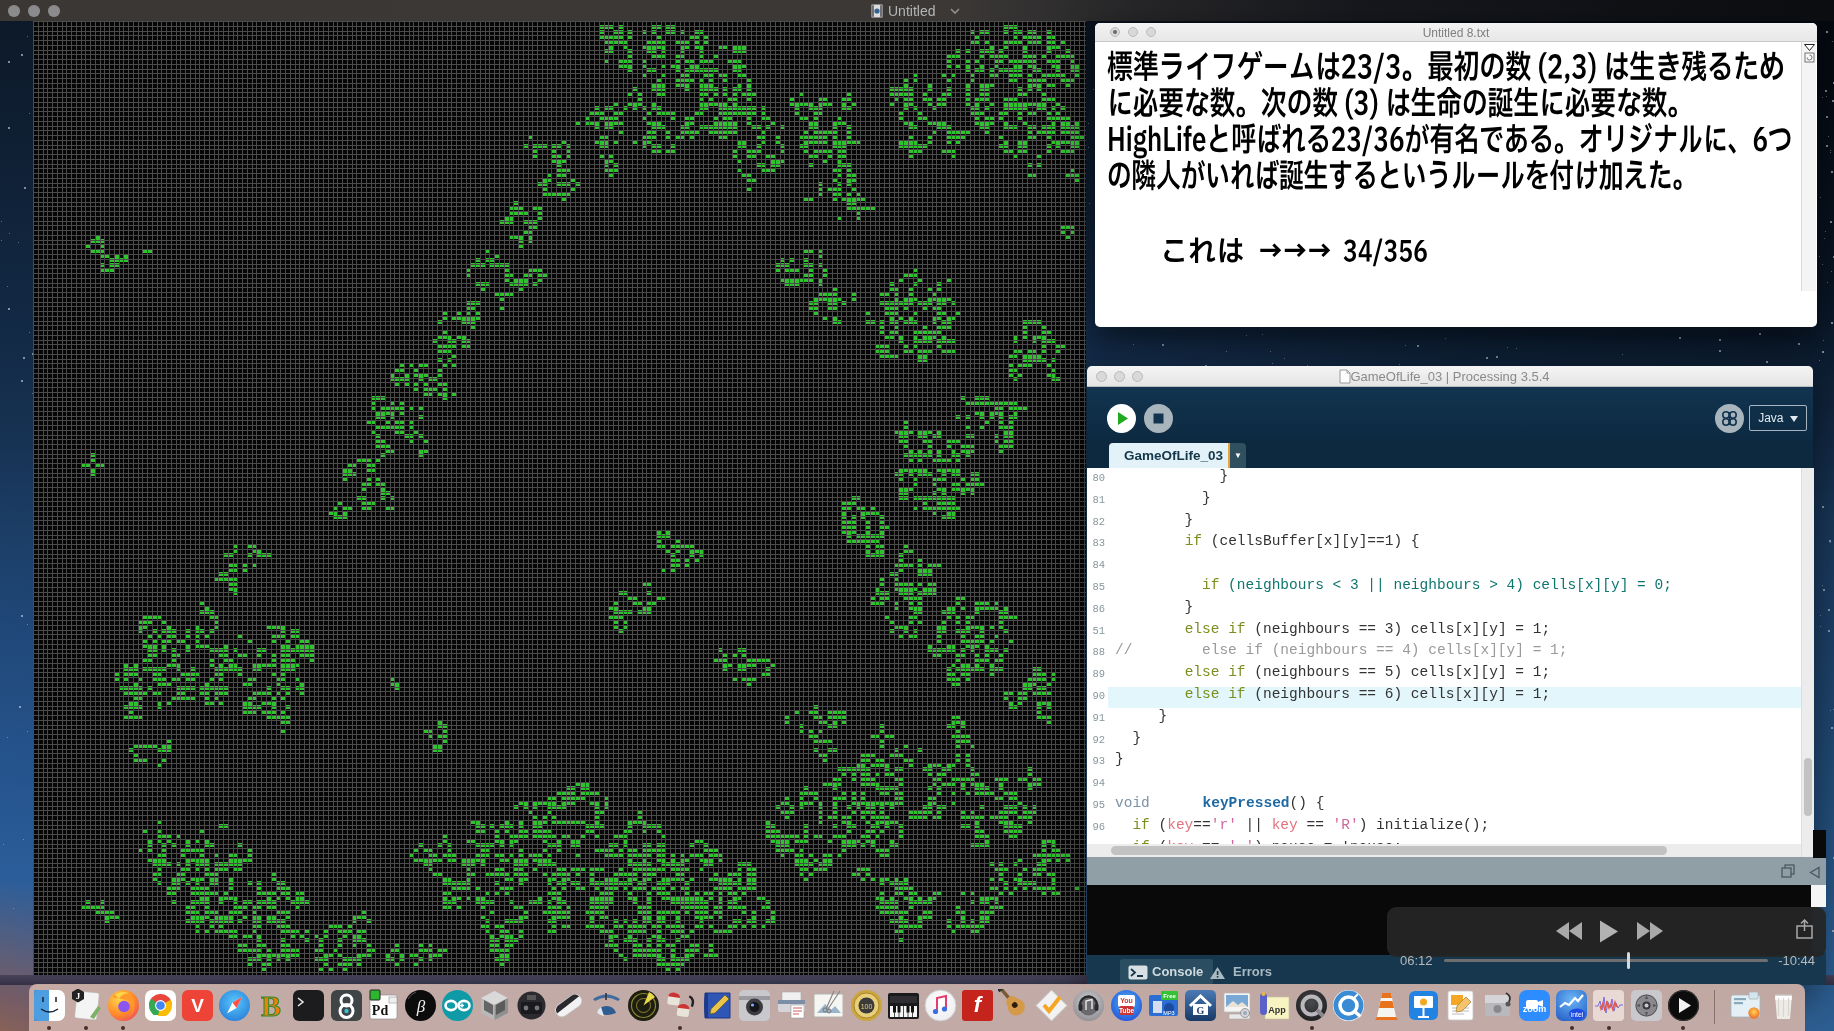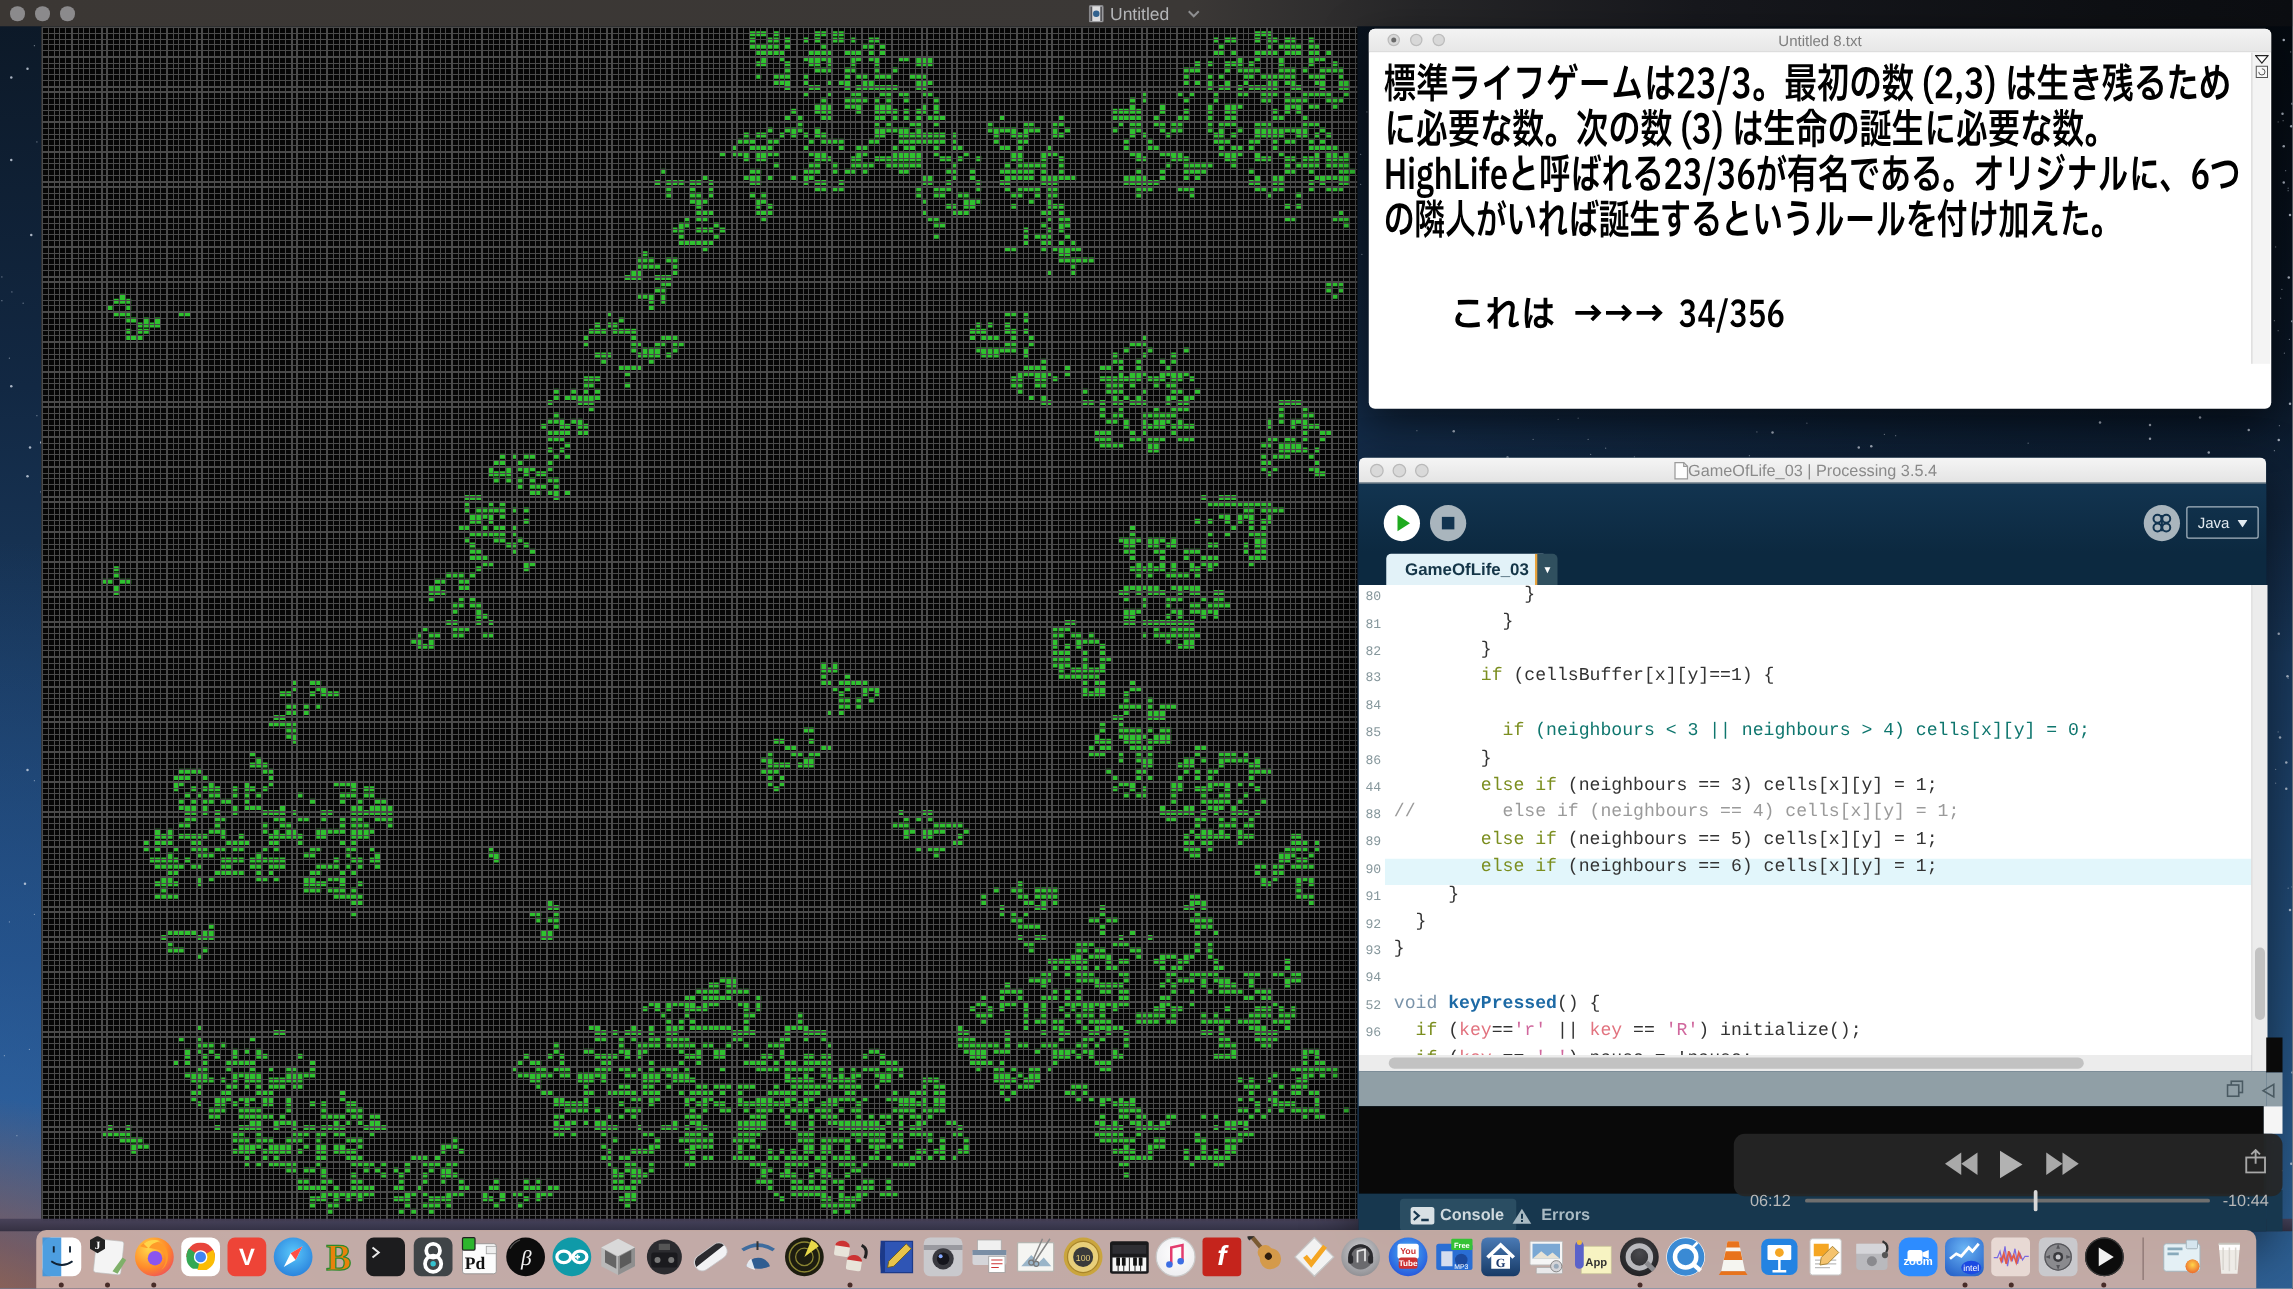--- a/index.html
+++ b/index.html
@@ -396,38 +396,38 @@
         <div class="cl" style="top:22px"><span style="color:#333;">          }</span></div>
         <div class="ln" style="top:48px">82</div>
         <div class="cl" style="top:44px"><span style="color:#333;">        }</span></div>
         <div class="ln" style="top:69px">83</div>
         <div class="cl" style="top:65px"><span style="color:#333;">        </span><span style="color:#7b8e1f;">if</span><span style="color:#333;"> (cellsBuffer[x][y]==1) {</span></div>
         <div class="ln" style="top:91px">84</div>
         <div class="ln" style="top:113px">85</div>
         <div class="cl" style="top:109px"><span style="color:#333;">          </span><span style="color:#7b8e1f;">if</span><span style="color:#0f766e;"> (neighbours &lt; 3 || neighbours &gt; 4) cells[x][y] = 0;</span></div>
         <div class="ln" style="top:135px">86</div>
         <div class="cl" style="top:131px"><span style="color:#333;">        }</span></div>
-        <div class="ln" style="top:157px">44</div>
+        <div class="ln" style="top:157px">51</div>
         <div class="cl" style="top:153px"><span style="color:#333;">        </span><span style="color:#7b8e1f;">else</span><span style="color:#333;"> </span><span style="color:#7b8e1f;">if</span><span style="color:#333;"> (neighbours == 3) cells[x][y] = 1;</span></div>
         <div class="ln" style="top:178px">88</div>
         <div class="cl" style="top:174px"><span style="color:#9a9a9a;">//        </span><span style="color:#9a9a9a;">else if (neighbours == 4) cells[x][y] = 1;</span></div>
         <div class="ln" style="top:200px">89</div>
         <div class="cl" style="top:196px"><span style="color:#333;">        </span><span style="color:#7b8e1f;">else</span><span style="color:#333;"> </span><span style="color:#7b8e1f;">if</span><span style="color:#333;"> (neighbours == 5) cells[x][y] = 1;</span></div>
         <div class="hl" style="top:219px"></div>
         <div class="ln" style="top:222px">90</div>
         <div class="cl" style="top:218px"><span style="color:#333;">        </span><span style="color:#7b8e1f;">else</span><span style="color:#333;"> </span><span style="color:#7b8e1f;">if</span><span style="color:#333;"> (neighbours == 6) cells[x][y] = 1;</span></div>
         <div class="ln" style="top:244px">91</div>
         <div class="cl" style="top:240px"><span style="color:#333;">     }</span></div>
         <div class="ln" style="top:266px">92</div>
         <div class="cl" style="top:262px"><span style="color:#333;">  }</span></div>
         <div class="ln" style="top:287px">93</div>
         <div class="cl" style="top:283px"><span style="color:#333;">}</span></div>
         <div class="ln" style="top:309px">94</div>
-        <div class="ln" style="top:331px">52</div>
-        <div class="cl" style="top:327px"><span style="color:#7a93a9;">void</span><span style="color:#333;"> </span><span style="color:#1d6aa5;font-weight:bold;">keyPressed</span><span style="color:#333;">() {</span></div>
+        <div class="ln" style="top:331px">95</div>
+        <div class="cl" style="top:327px"><span style="color:#7a93a9;">void</span><span style="color:#333;"> </span><span style="color:#1d6aa5;font-weight:bold;margin-left:44px;">keyPressed</span><span style="color:#333;">() {</span></div>
         <div class="ln" style="top:353px">96</div>
         <div class="cl" style="top:349px"><span style="color:#333;">  </span><span style="color:#7b8e1f;">if</span><span style="color:#333;"> (</span><span style="color:#e2737f;">key</span><span style="color:#333;">==</span><span style="color:#d0679d;">'r'</span><span style="color:#333;"> || </span><span style="color:#e2737f;">key</span><span style="color:#333;"> == </span><span style="color:#d0679d;">'R'</span><span style="color:#333;">) initialize();</span></div>
         <div class="ln" style="top:375px">97</div>
         <div class="cl" style="top:371px"><span style="color:#333;">  </span><span style="color:#7b8e1f;">if</span><span style="color:#333;"> (</span><span style="color:#e2737f;">key</span><span style="color:#333;"> == </span><span style="color:#d0679d;">' '</span><span style="color:#333;">) pause = !pause;</span></div>
 <div class="gut" style="left:0;top:0;position:absolute;width:21px;height:376px;background:transparent"></div>
 </div>
 <div class="hsb">
         <div class="th"></div>
       </div>
 <div class="vsb">

